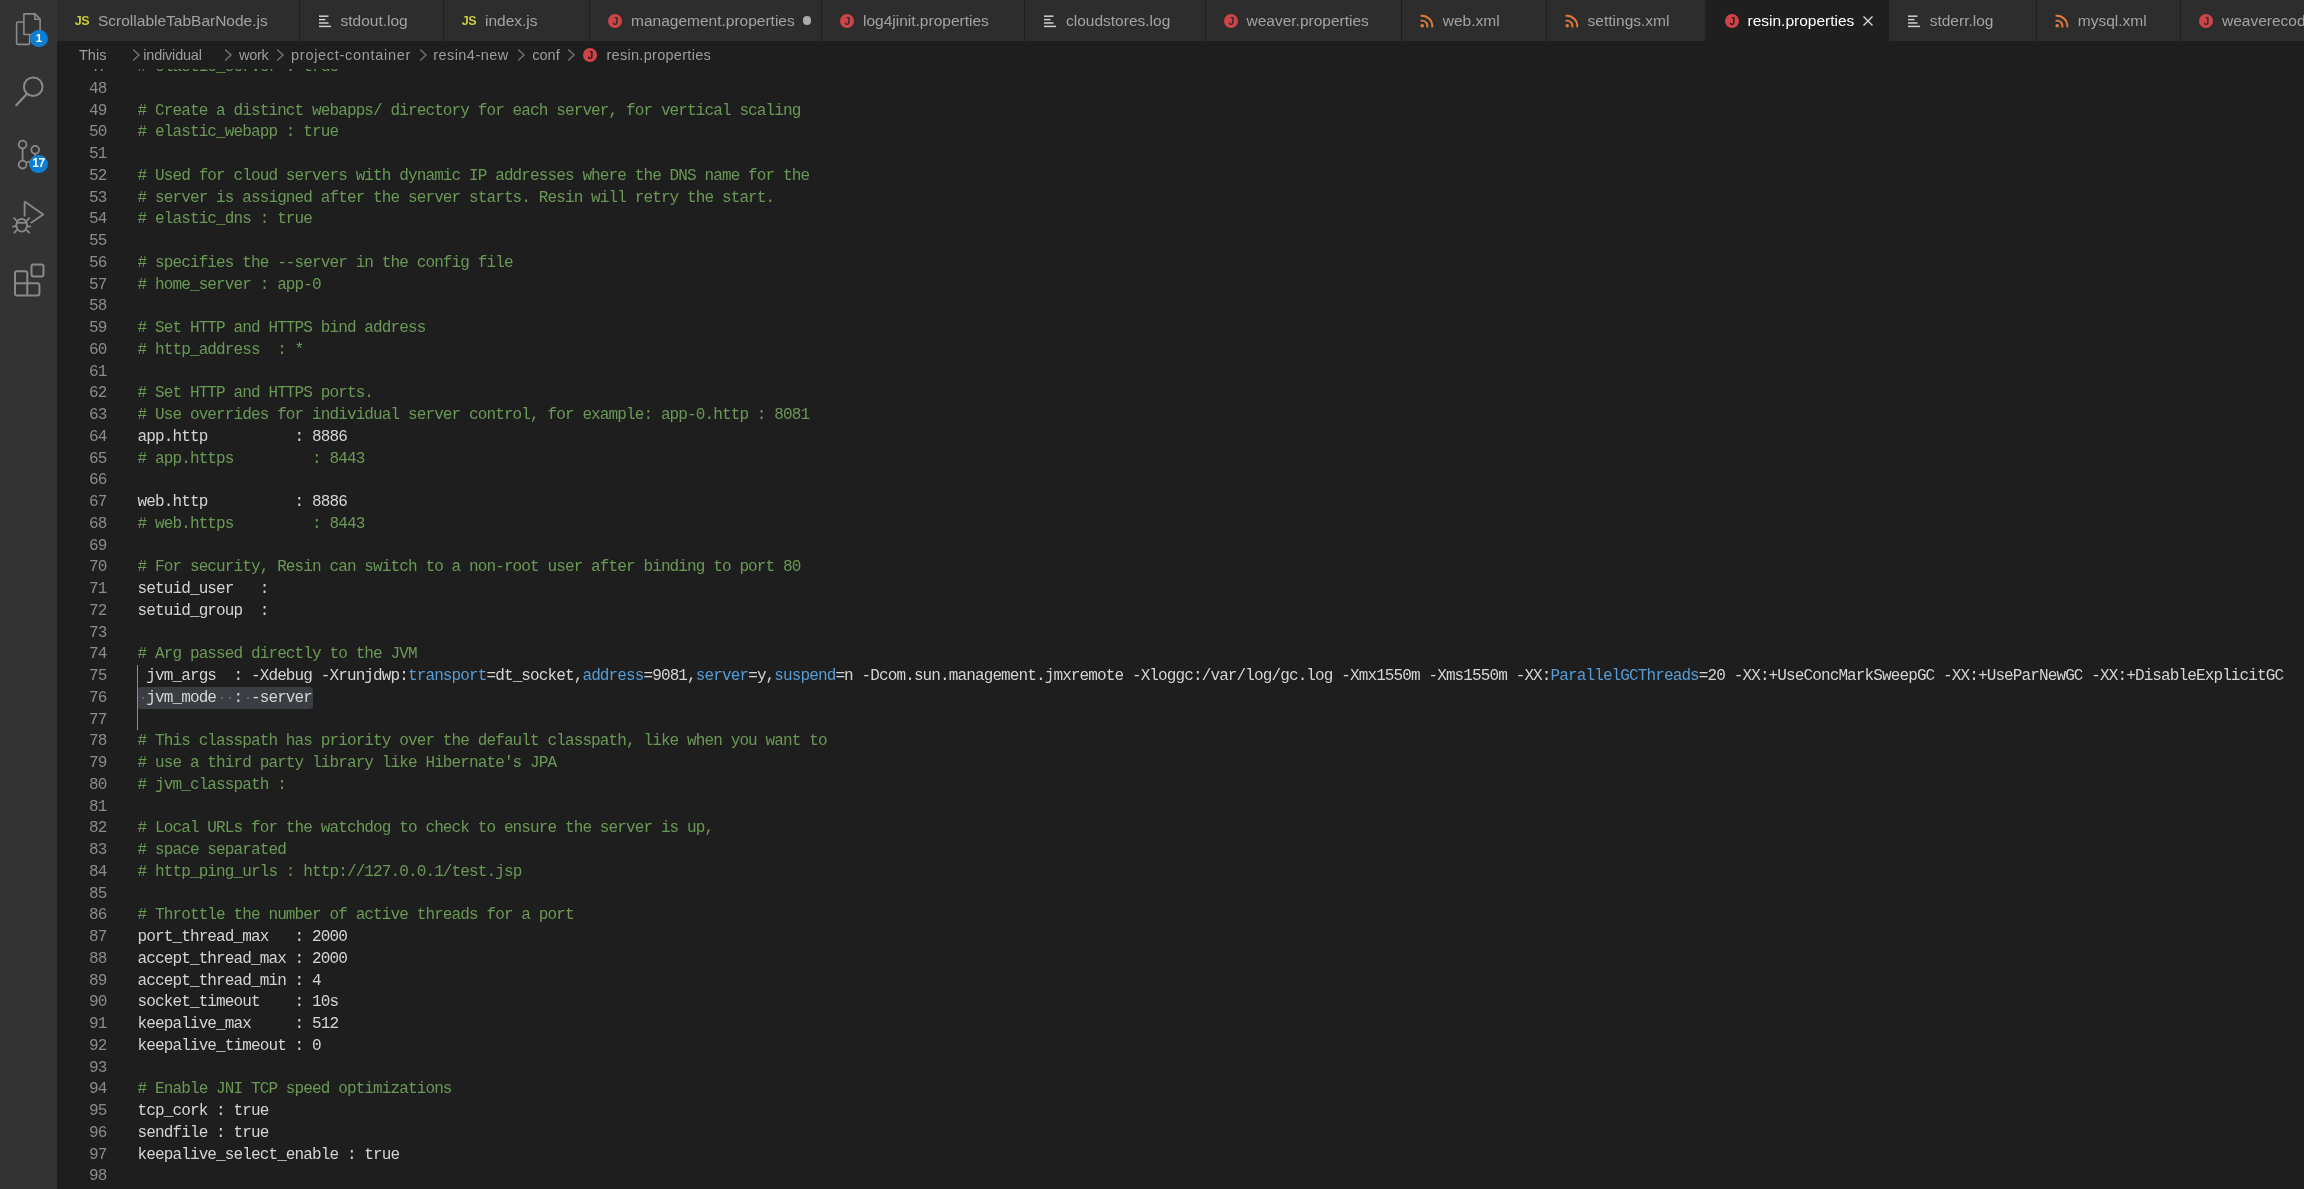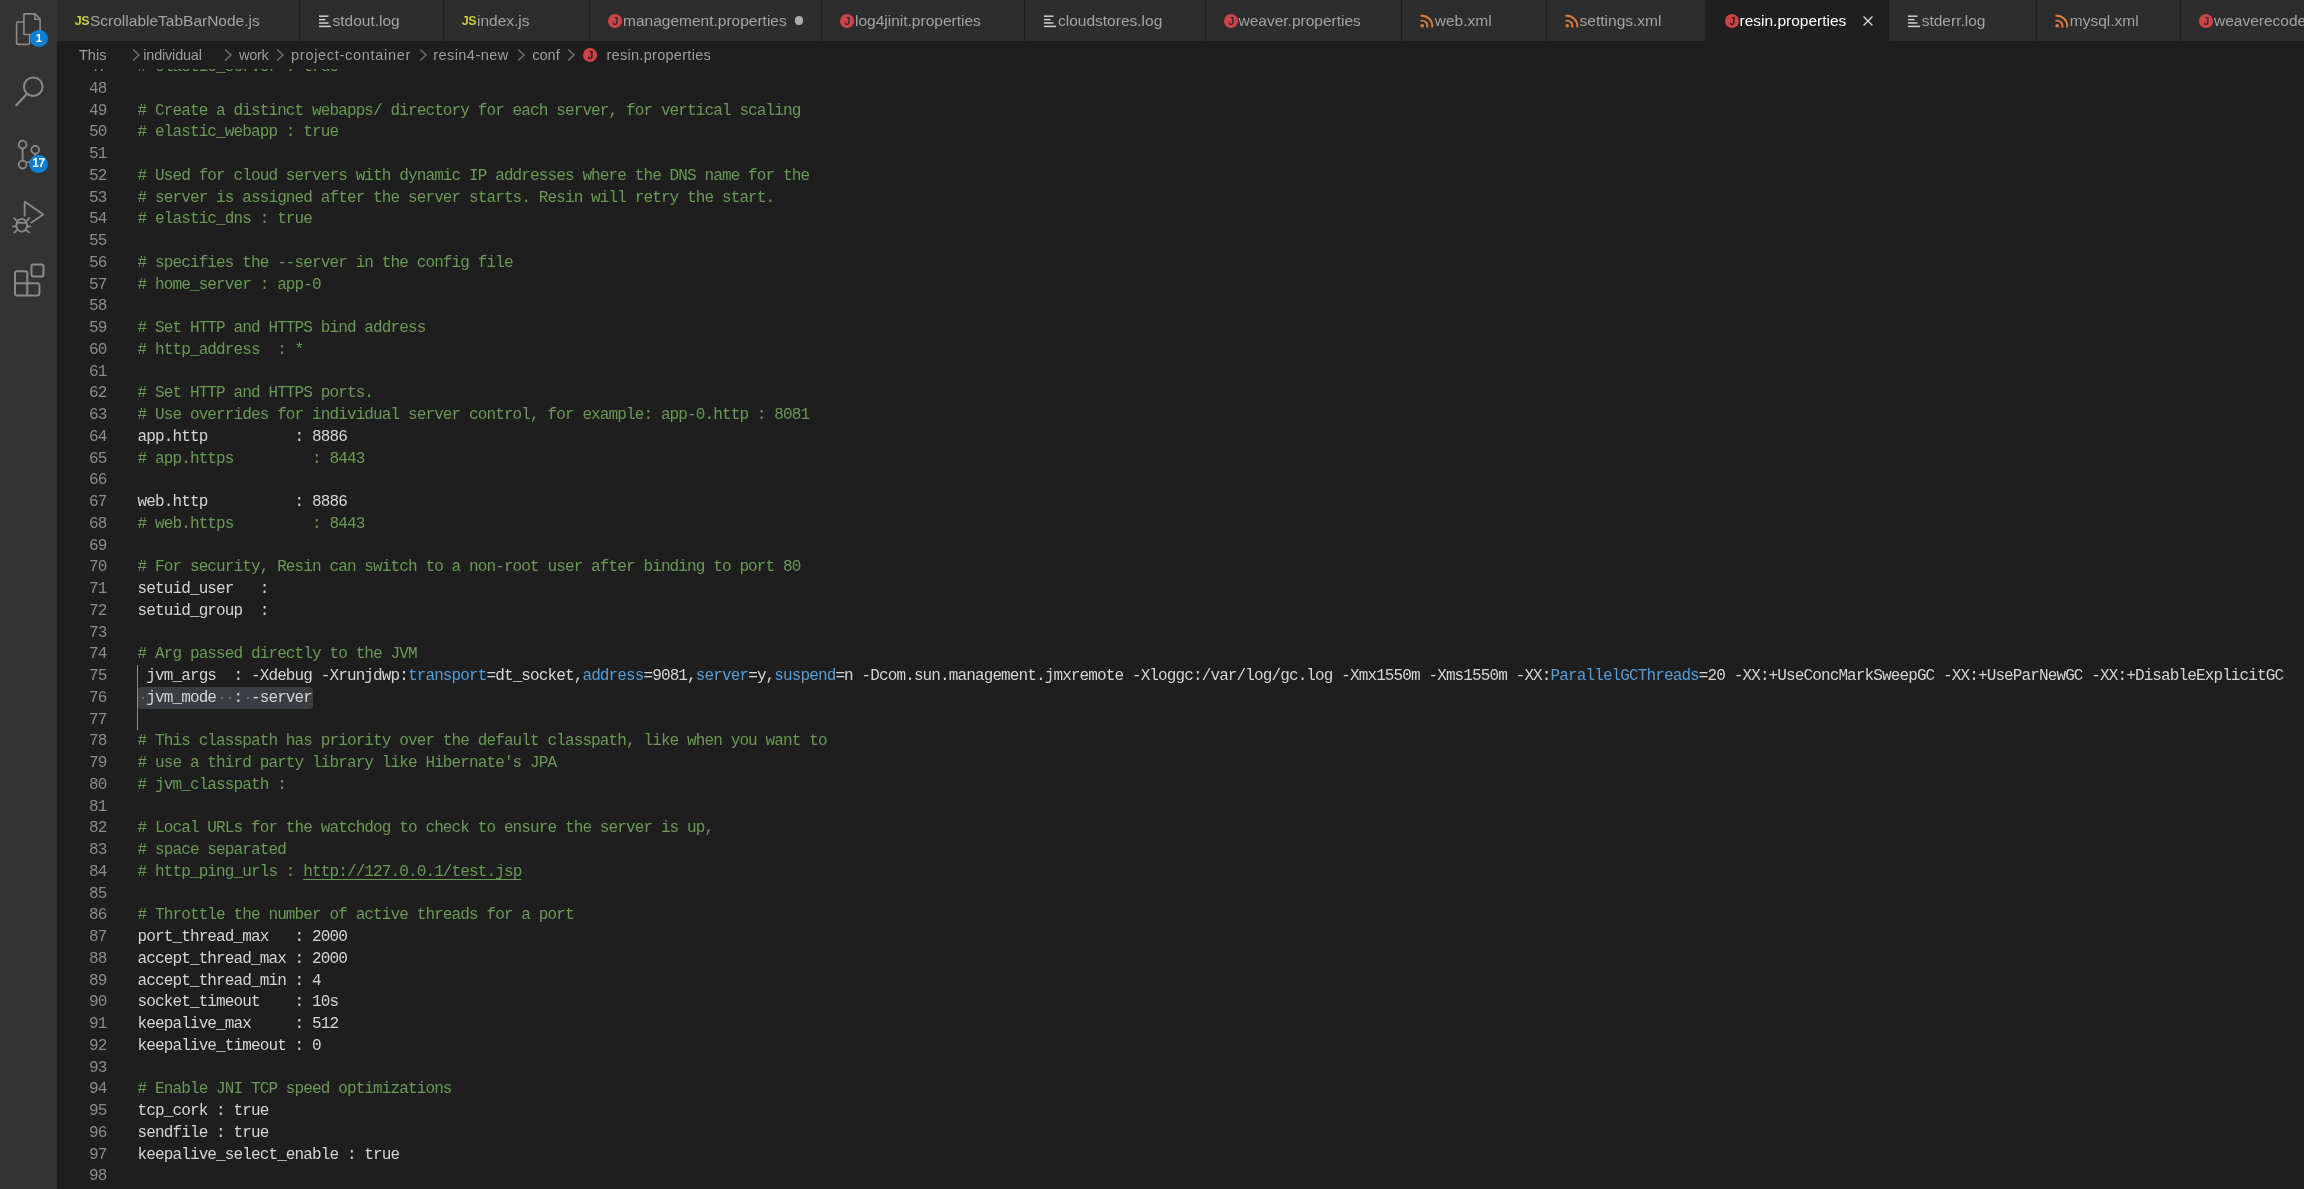--- a/index.html
+++ b/index.html
@@ -4,40 +4,40 @@
 *{margin:0;padding:0;box-sizing:border-box}
 html,body{width:2304px;height:1189px;overflow:hidden;background:#1e1e1e;font-family:"Liberation Sans",sans-serif}
 #ab{position:absolute;left:0;top:0;width:57px;height:100%;background:#333333}
 .ai{position:absolute}
 .bdg{position:absolute;background:#0c7fd2;color:#fff;font-weight:bold;text-align:center;border-radius:9px}
 #b1{left:30.2px;top:29.8px;width:17.6px;height:17.6px;font-size:11.5px;line-height:17.8px}
 #b17{left:29px;top:155.3px;width:18.8px;height:17.6px;font-size:12px;line-height:17.8px;letter-spacing:-0.5px}
 #tabs{position:absolute;left:57px;top:0;right:0;height:41px;background:#252526}
 .tab{position:absolute;top:0;height:41px;background:#2d2d2d;border-right:1px solid #1f1f1f;display:flex;align-items:center;padding-left:17px;overflow:hidden;white-space:nowrap}
 .tab.active{background:#1f1f1f;border-right:none}
-.tl{font-size:15.5px;color:#a3a3a3;}
+.tl{font-size:15.5px;color:#a3a3a3;margin-left:8px}
 .tab.active .tl{color:#ffffff}
 .fi{width:16px;height:16px;display:inline-block;flex:none;position:relative}
 .ijs{color:#cbcb41;font-weight:bold;font-size:12.5px;line-height:16px;letter-spacing:-0.5px;text-align:center}
 .ijv svg{display:block}
 .dot{width:8.5px;height:8.5px;border-radius:50%;background:#ababab;margin-left:8px;flex:none}
 .xx{position:absolute;right:15px;top:14.5px}
 .tab.active{padding-right:32px}
 #bc{position:absolute;left:57px;top:41px;right:0;height:27.5px;background:#1e1e1e}
 .bi{position:absolute;top:1px;line-height:27.5px;font-size:14.5px;color:#9d9d9d;white-space:nowrap}
 .bsep{position:absolute;top:7px}
 .bjv{position:absolute;top:6px}
 #ed{position:absolute;left:57px;top:68.5px;right:0;bottom:0;background:#1e1e1e;overflow:hidden}
 #code{position:absolute;left:0;top:-11.394999999999982px;font-family:"Liberation Mono",monospace;font-size:16px;line-height:21.755px;letter-spacing:-0.88px;white-space:pre}
 .r{height:21.755px}
 .ln{display:inline-block;width:49.5px;text-align:right;color:#8b8b8b}
 .tx{margin-left:31.099999999999994px;color:#d4d4d4}
 .c{color:#6a9955}
 .b{color:#569cd6}
-.u{text-decoration:underline;text-underline-offset:2.5px;text-decoration-thickness:1px}
+.u{text-underline-offset:2.5px;text-decoration-thickness:1px}
 #sel{position:absolute;left:79.5px;top:618.5px;width:176.7px;height:21.755px;background:#3a3d41;border-radius:4px}
 #car{position:absolute;left:79.80000000000001px;top:596.9px;width:1.4px;height:64.5px;background:#8f8f8f}
 .wsd{position:absolute;top:628.4px;width:2.2px;height:2.2px;border-radius:50%;background:rgba(212,212,212,0.38)}
 </style></head>
 <body>
 <div id="ab">
 <svg class="ai" style="left:14px;top:11px" width="30" height="37" viewBox="0 0 30 37">
  <g stroke="#8a8a8a" stroke-width="1.6" fill="none" stroke-linejoin="round">
   <rect x="2.6" y="11" width="13" height="22.4" rx="1.5"></rect>
   <path d="M9.9 2.9 L21 2.9 L26.1 8 L26.1 23.5 L9.9 23.5 Z" fill="#333333"></path>

